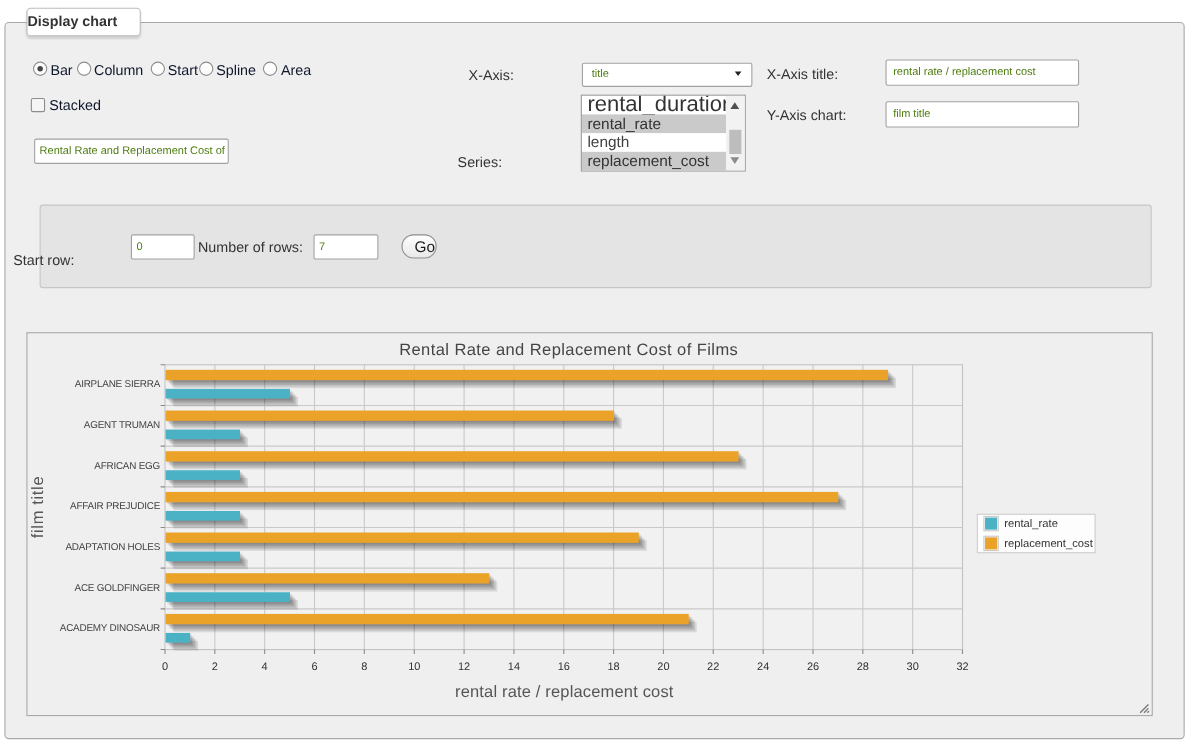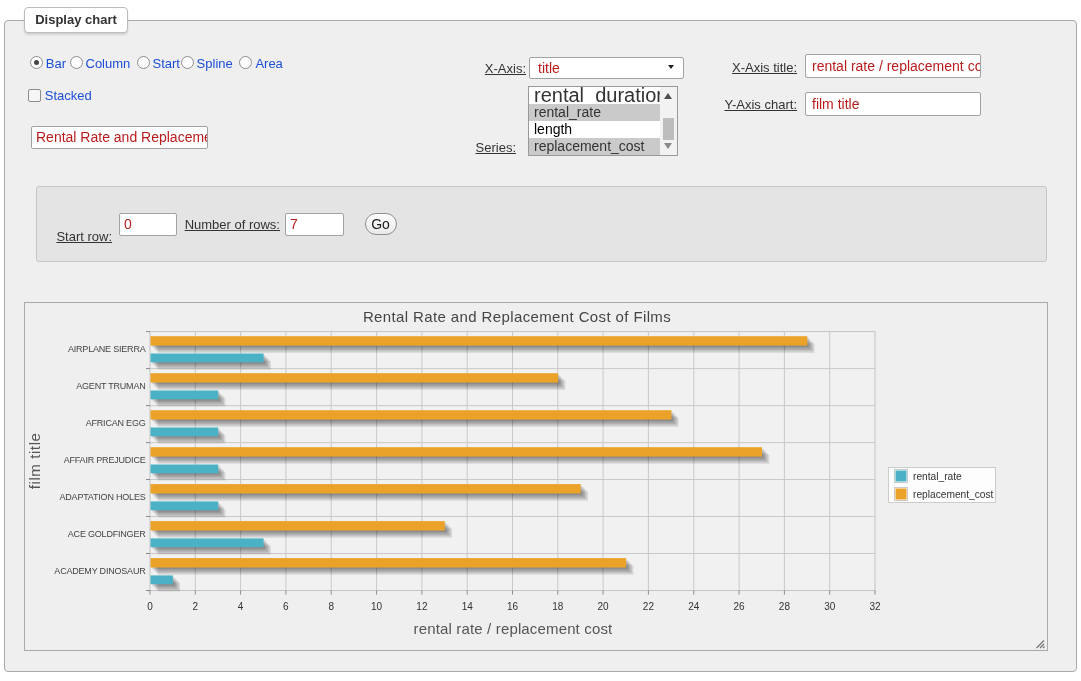--- a/index.html
+++ b/index.html
@@ -1,28 +1,28 @@
 <!DOCTYPE html>
 <html><head><meta charset="utf-8"><title>Display chart</title><style>
 * { margin:0; padding:0; box-sizing:content-box; }
 html,body { background:#fff; }
 #wrap { position:relative; width:1081px; height:681px; overflow:hidden;
   font-family:"Liberation Sans", sans-serif; }
 .abs { position:absolute; }
-.lab { position:absolute; font-size:13px; color:#1d4ed8; line-height:16px; white-space:nowrap;text-align:center; }
-.rlab { position:absolute; font-size:13px; color:#333; line-height:16px; text-align:right; white-space:nowrap;text-decoration:underline; }
+.lab { position:absolute; font-size:13px; color:#0f172a; line-height:16px; white-space:nowrap;text-align:center; }
+.rlab { position:absolute; font-size:13px; color:#333; line-height:16px; text-align:left; white-space:nowrap; }
 .inp { position:absolute; background:#fff; border:1px solid #a2a2a2; border-radius:2px;
-  font-size:14px; color:#b91c1c; white-space:nowrap; overflow:hidden; }
+  font-size:10px; color:#4d7c0f; white-space:nowrap; overflow:hidden; }
 .radio { position:absolute; width:11px; height:11px; border:1px solid #8d8d8d; border-radius:50%;
   background:#fdfdfd; }
 .rdot { position:absolute; left:3px; top:3px; width:5px; height:5px; border-radius:50%; background:#464646; }
 </style></head><body>
 <div id="wrap">
   <div class="abs" style="left:4px;top:20px;width:1071px;height:650px;border:1px solid #a9a9a9;border-radius:4px;background:#efefef"></div>
-  <div class="abs" style="left:24px;top:7px;width:102px;height:24px;background:#fff;border:1px solid #bcbcbc;border-radius:4px;box-shadow:0 2px 2px rgba(0,0,0,0.12);font-size:13px;font-weight:bold;color:#333;line-height:24px;text-align:center">Display chart</div>
+  <div class="abs" style="left:24px;top:7px;width:102px;height:24px;background:#fff;border:1px solid #bcbcbc;border-radius:4px;box-shadow:0 2px 2px rgba(0,0,0,0.12);font-size:13px;font-weight:bold;color:#333;line-height:24px;">Display chart</div>
   <span class="radio" style="left:29.8px;top:55.5px">
       <span class="rdot"></span>
     </span>
 <span class="radio" style="left:69.5px;top:55.5px"></span>
 <span class="radio" style="left:136.7px;top:55.5px"></span>
 <span class="radio" style="left:181.0px;top:55.5px"></span>
 <span class="radio" style="left:239.1px;top:55.5px"></span>
 <div class="lab" style="left:45.8px;top:56px">Bar</div>
 <div class="lab" style="left:85.5px;top:56px">Column</div>
 <div class="lab" style="left:152.5px;top:56px">Start</div>
@@ -32,40 +32,40 @@
   <div class="lab" style="left:44.8px;top:88px">Stacked</div>
   <div class="inp" style="left:31px;top:125.5px;width:171px;height:21px;line-height:21px;padding-left:4px">Rental Rate and Replacement Cost of Films</div>
 
   <div class="rlab" style="left:426px;top:60.5px;width:100px">X-Axis:</div>
   <div class="inp" style="left:529px;top:57px;width:145px;height:20px;line-height:20px;padding-left:8px">title</div>
   <span class="abs" style="left:668px;top:64.5px;width:0;height:0;border-left:3.5px solid transparent;border-right:3.5px solid transparent;border-top:4.5px solid #222"></span>
   <div class="rlab" style="left:416px;top:140px;width:100px">Series:</div>
   <div class="abs" style="left:528px;top:86px;width:148px;height:68px;border:1px solid #999;background:#fff;overflow:hidden">
     <div style="position:absolute;left:0;top:0;width:131px;height:17px;font-size:20px;line-height:17px;color:#333;padding-left:5px">rental_duration</div>
     <div style="position:absolute;left:0;top:17px;width:131px;height:17px;font-size:14px;line-height:17px;color:#333;padding-left:5px;background:#cacaca">rental_rate</div>
-    <div style="position:absolute;left:0;top:34px;width:131px;height:17px;font-size:14px;line-height:17px;color:#000000;padding-left:5px">length</div>
+    <div style="position:absolute;left:0;top:34px;width:131px;height:17px;font-size:14px;line-height:17px;color:#404040;padding-left:5px">length</div>
     <div style="position:absolute;left:0;top:51px;width:131px;height:17px;font-size:14px;line-height:17px;color:#333;padding-left:5px;background:#cacaca">replacement_cost</div>
     <div style="position:absolute;right:0;top:0;width:17px;height:68px;background:#f2f2f2">
       <span style="position:absolute;left:4px;top:6px;width:0;height:0;border-left:4.5px solid transparent;border-right:4.5px solid transparent;border-bottom:6px solid #505050"></span>
       <span style="position:absolute;left:3px;top:31px;width:11px;height:22px;background:#bdbdbd"></span>
       <span style="position:absolute;left:4px;top:56px;width:0;height:0;border-left:4.5px solid transparent;border-right:4.5px solid transparent;border-top:6px solid #8a8a8a"></span>
     </div>
   </div>
 
   <div class="rlab" style="left:697px;top:60px;width:100px">X-Axis title:</div>
   <div class="inp" style="left:805px;top:54px;width:168px;height:22px;line-height:22px;padding-left:6px">rental rate / replacement cost</div>
   <div class="rlab" style="left:697px;top:97px;width:100px">Y-Axis chart:</div>
   <div class="inp" style="left:805px;top:91.5px;width:168px;height:22px;line-height:22px;padding-left:6px">film title</div>
 
   <div class="abs" style="left:36px;top:185.5px;width:1009px;height:74px;background:#e4e4e4;border:1px solid #c6c6c6;border-radius:3px"></div>
   <div class="rlab" style="left:12px;top:229px;width:100px">Start row:</div>
   <div class="inp" style="left:119px;top:212.5px;width:52px;height:21px;line-height:21px;padding-left:4px">0</div>
   <div class="rlab" style="left:180px;top:216.5px;width:100px">Number of rows:</div>
   <div class="inp" style="left:285px;top:212.5px;width:53px;height:21px;line-height:21px;padding-left:4px">7</div>
-  <div class="abs" style="left:364.5px;top:213px;width:30px;height:20px;border:1px solid #8f8f8f;border-radius:11px;background:linear-gradient(#fefefe,#e9e9e9);font-size:14px;color:#1a1a1a;text-align:center;line-height:20px">Go</div>
+  <div class="abs" style="left:364.5px;top:213px;width:30px;height:20px;border:1px solid #8f8f8f;border-radius:11px;background:linear-gradient(#fefefe,#e9e9e9);font-size:14px;color:#1a1a1a;text-align:right;line-height:20px">Go</div>
 
   <div class="abs" style="left:24px;top:302px;width:1022px;height:347px;border:1px solid #a9a9a9;background:#efefef"><svg width="1022" height="347" viewBox="0 0 1022 347" font-family="Liberation Sans, sans-serif">
         <rect x="125.0" y="28.6" width="725.0" height="258.9" fill="#f1f1f1"></rect>
 <g stroke="#c9c9c9" stroke-width="1">
           <line x1="170.3" y1="28.6" x2="170.3" y2="287.5"></line>
           <line x1="215.6" y1="28.6" x2="215.6" y2="287.5"></line>
           <line x1="260.9" y1="28.6" x2="260.9" y2="287.5"></line>
           <line x1="306.2" y1="28.6" x2="306.2" y2="287.5"></line>
           <line x1="351.6" y1="28.6" x2="351.6" y2="287.5"></line>
           <line x1="396.9" y1="28.6" x2="396.9" y2="287.5"></line>

